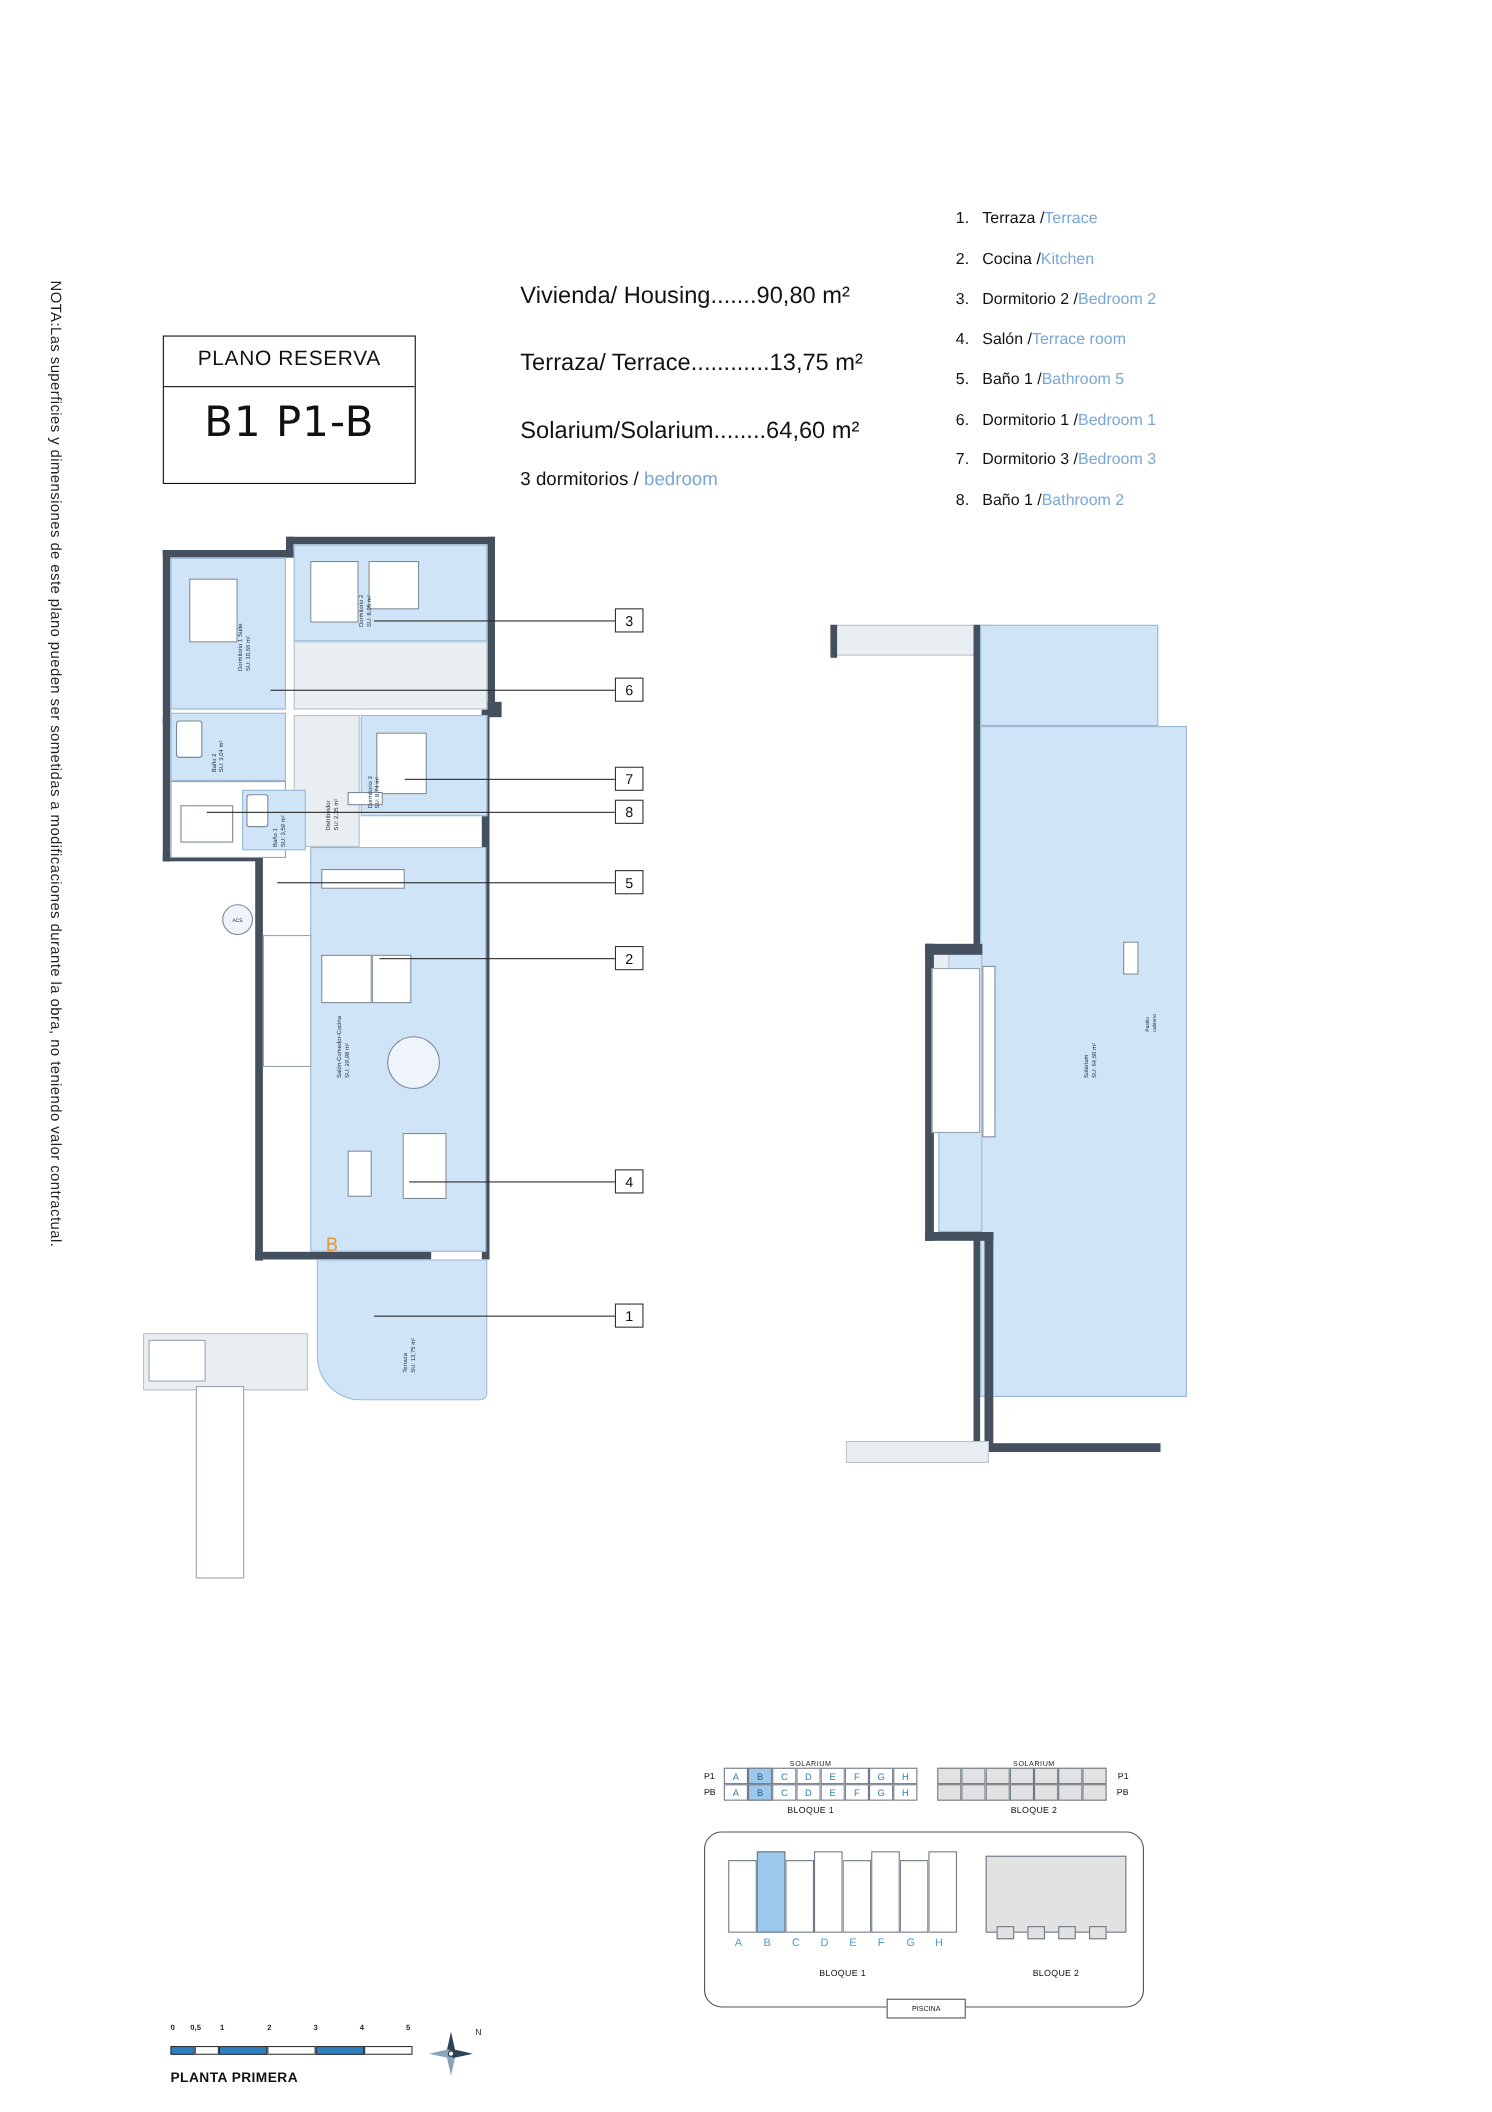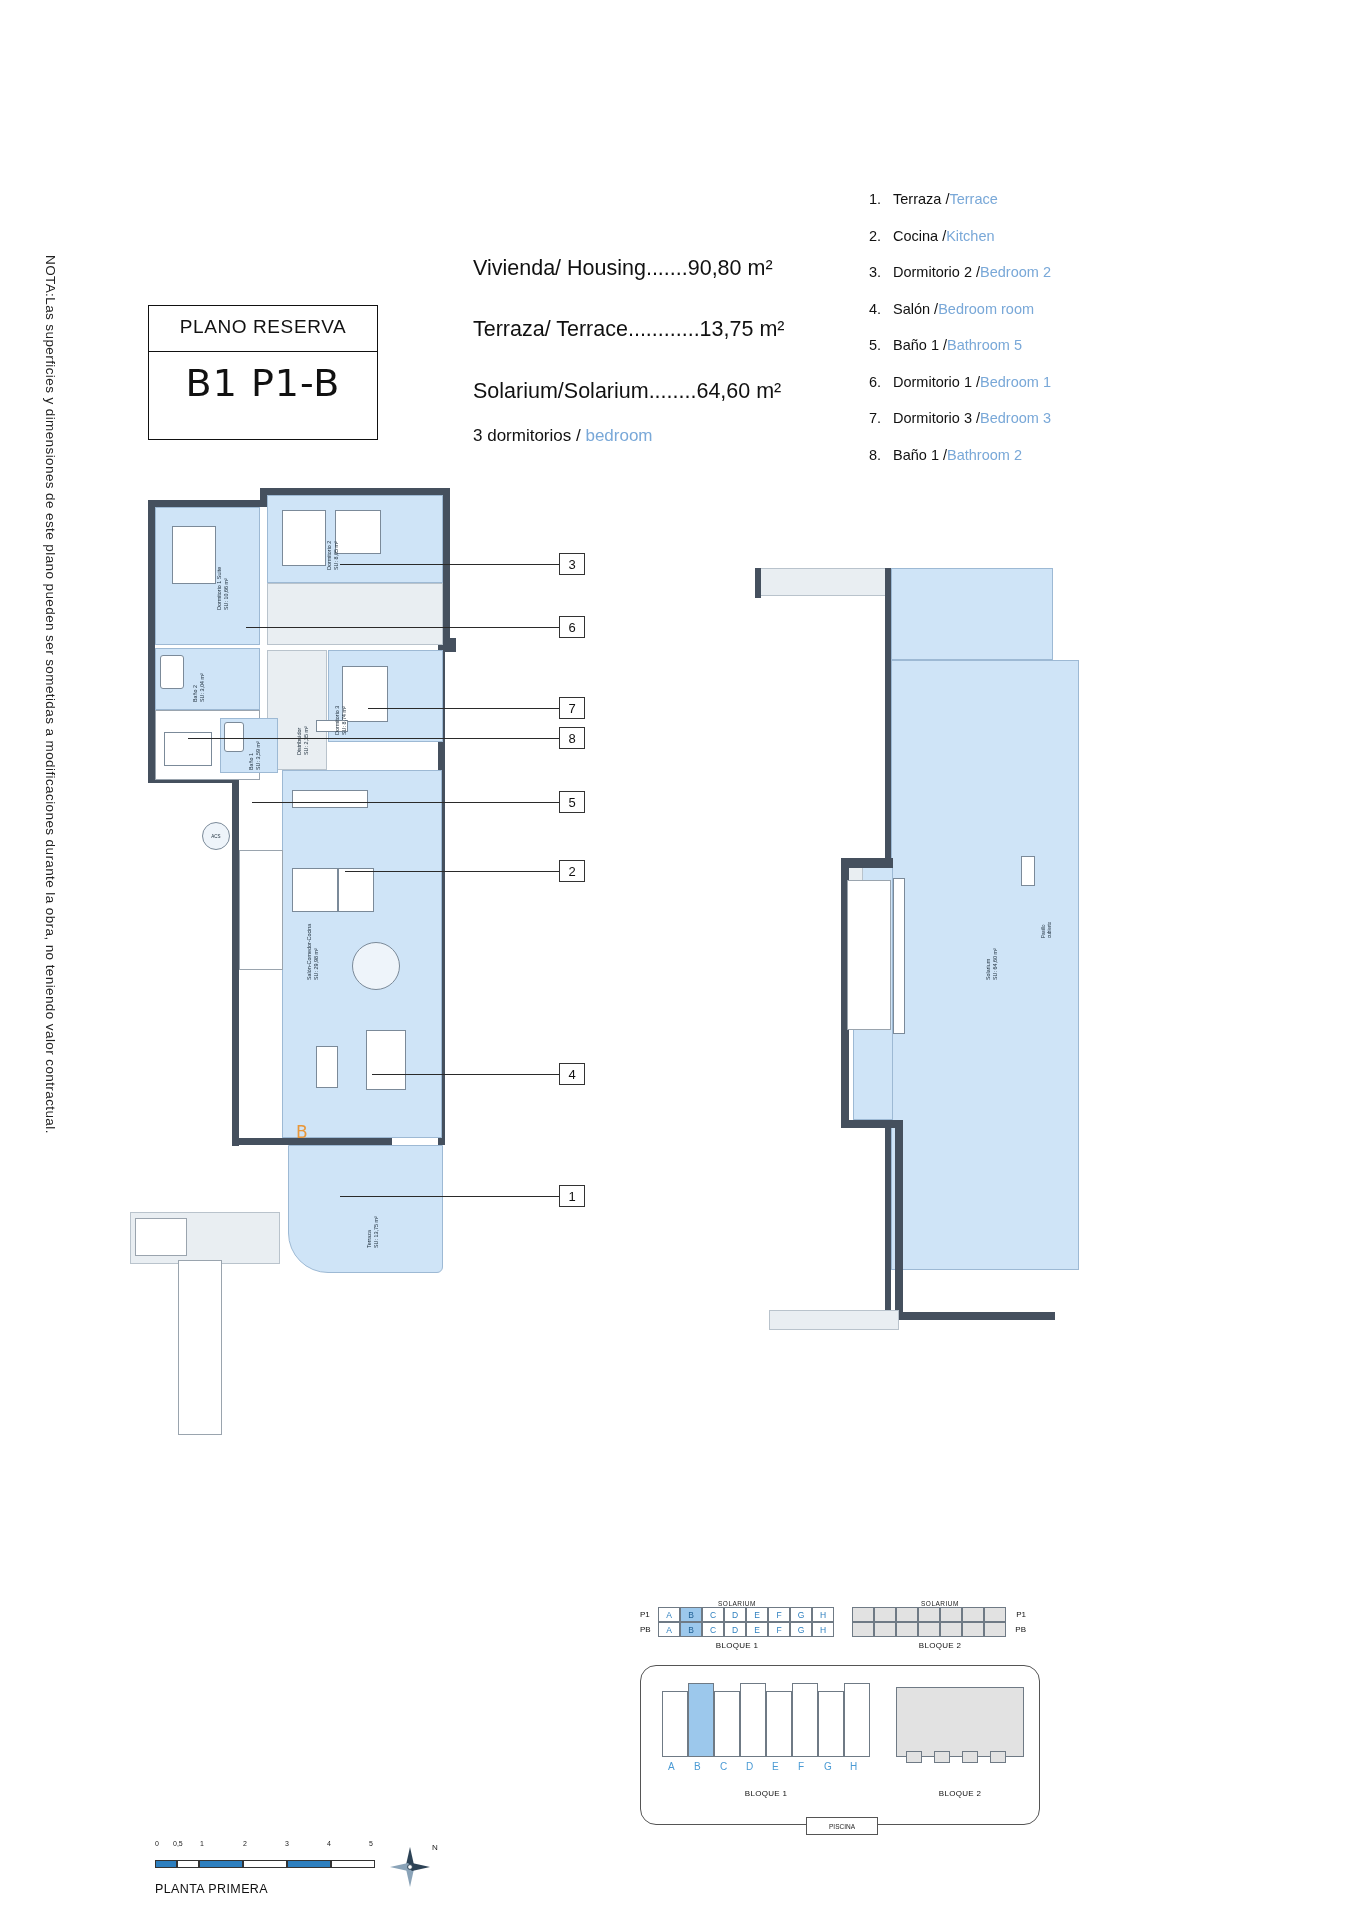--- a/index.html
+++ b/index.html
@@ -73,21 +73,21 @@
   .room{background:#cfe4f7;border:1px solid #9db9d4;box-sizing:border-box;}
   .roomlight{background:#e9eef2;border:1px solid #b9c3cc;box-sizing:border-box;}
   .white{background:#ffffff;border:1px solid #9aa4ae;box-sizing:border-box;}
   .lblv{
     font-size:5.4px;color:#21313f;line-height:1.25;white-space:nowrap;
     transform-origin:0 0;transform:rotate(-90deg);
   }
   .furnw{border:.8px solid #7b8a99;background:#ffffff;box-sizing:border-box;}
 
   
-  #scale{left:155px;top:1840px;width:240px;}
+  #scale{left:155px;top:1840px;width:240px;font-weight:bold;}
   #scale .bar{position:relative;height:8px;margin-top:10px;}
   #scale .seg{position:absolute;top:0;height:8px;border:.8px solid #333;box-sizing:border-box;}
   #scale .ticks span{position:absolute;font-size:7px;color:#222;top:0;}
   #scale .caption{margin-top:14px;font-size:12.5px;letter-spacing:.4px;color:#111;}
 
   
   #compass{left:388px;top:1845px;width:44px;height:44px;}
 
   
   #keys{left:640px;top:1600px;width:400px;}
@@ -151,21 +151,21 @@
     <span class="en">Kitchen</span>
   </div>
   <div class="item">
     <span class="num">3.</span>
     <span>Dormitorio 2 / </span>
     <span class="en">Bedroom 2</span>
   </div>
   <div class="item">
     <span class="num">4.</span>
     <span>Salón / </span>
-    <span class="en">Bedroom room</span>
+    <span class="en">Terrace room</span>
   </div>
   <div class="item">
     <span class="num">5.</span>
     <span>Baño 1 / </span>
     <span class="en">Bathroom 5</span>
   </div>
   <div class="item">
     <span class="num">6.</span>
     <span>Dormitorio 1 / </span>
     <span class="en">Bedroom 1</span>

